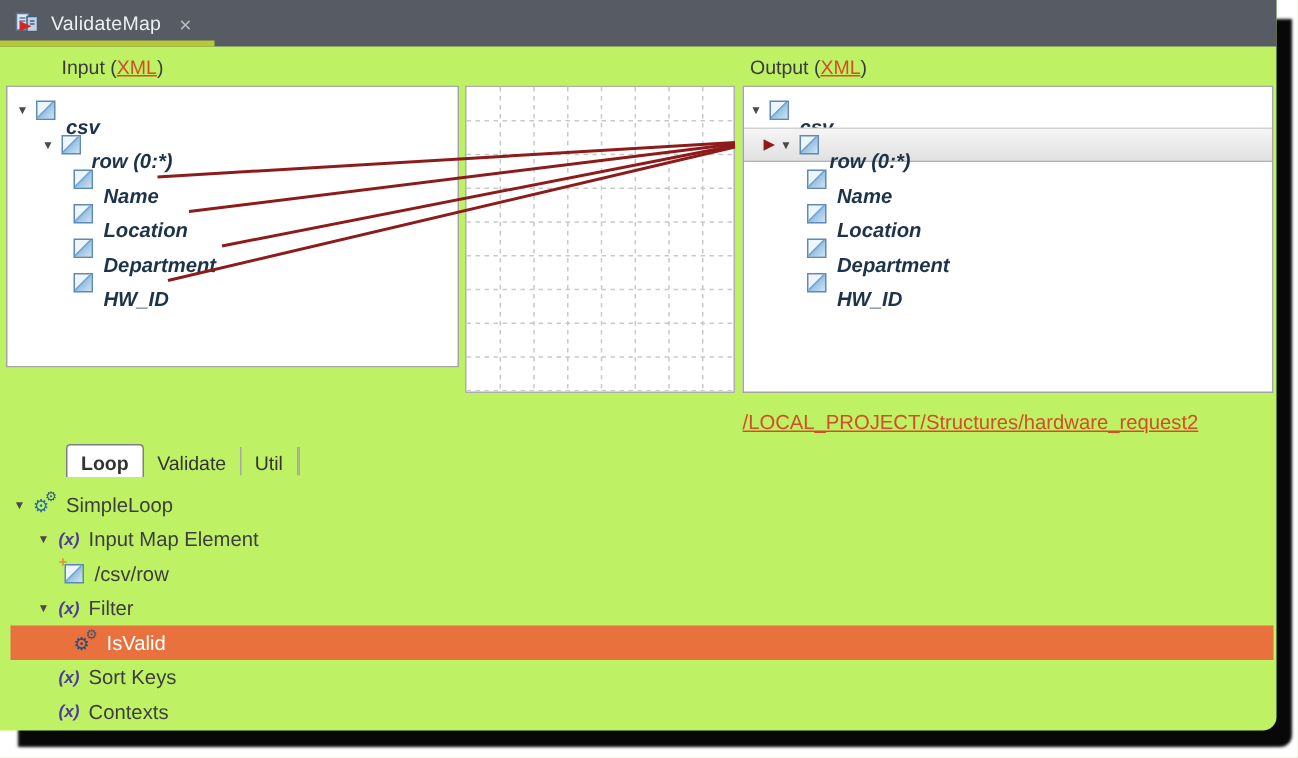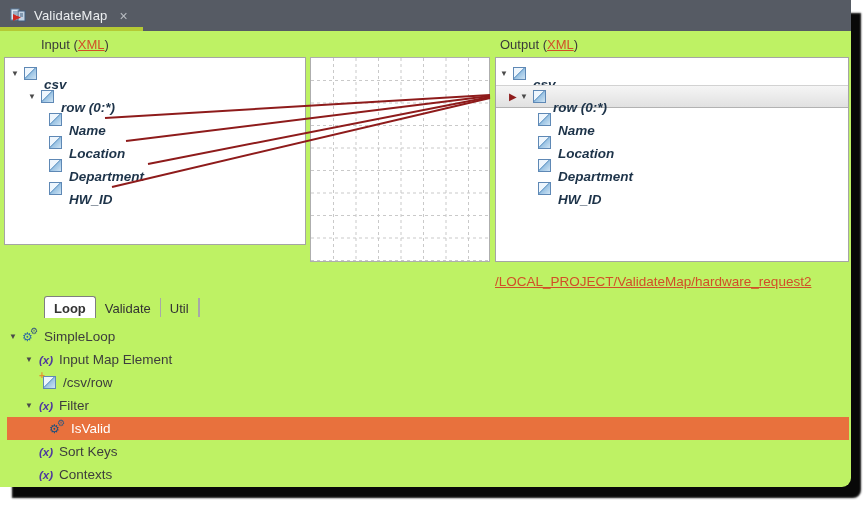--- a/index.html
+++ b/index.html
@@ -173,21 +173,21 @@
     </div>
   </div>
 
   <svg class="map-overlay" width="851" height="280" viewBox="0 0 851 280">
     <line x1="105" y1="118" x2="490" y2="95" stroke="#8e1b1b" stroke-width="2"></line>
     <line x1="126" y1="141" x2="490" y2="96" stroke="#8e1b1b" stroke-width="2"></line>
     <line x1="148" y1="164" x2="490" y2="97" stroke="#8e1b1b" stroke-width="2"></line>
     <line x1="112" y1="187" x2="490" y2="98" stroke="#8e1b1b" stroke-width="2"></line>
   </svg>
 
-  <div class="schema-link output-link">/LOCAL_PROJECT/ValidateMap/hardware_request2</div>
+  <div class="schema-link output-link">/LOCAL_PROJECT/Structures/hardware_request2</div>
 
   <div class="btabs">
     <div class="btab active">Loop</div>
     <div class="btab">Validate</div>
     <span class="bdiv"></span>
     <div class="btab">Util</div>
     <span class="bdiv"></span>
     <span class="bdiv"></span>
   </div>
 

